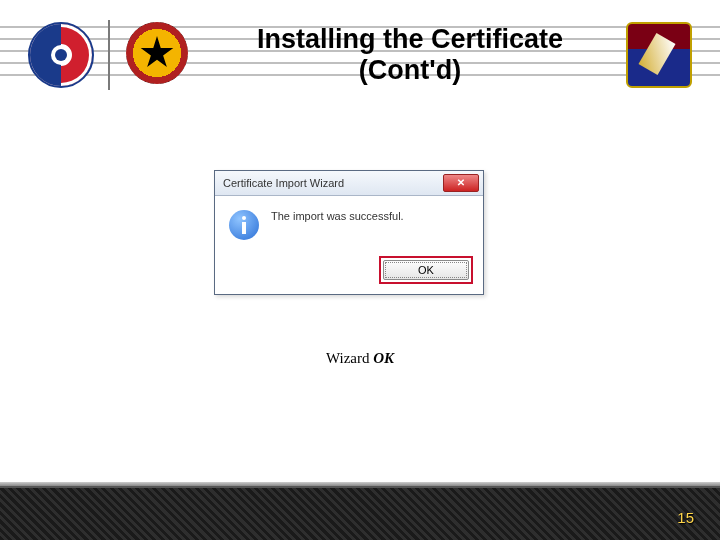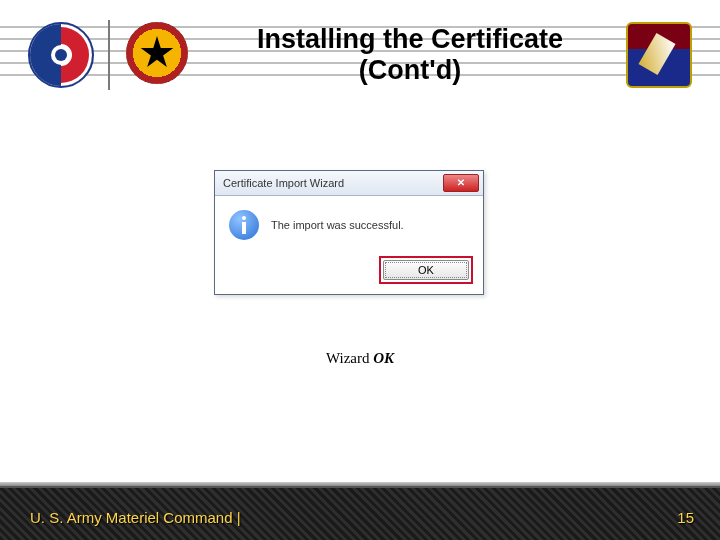--- a/index.html
+++ b/index.html
@@ -13,21 +13,21 @@
 .vline{position:absolute;left:108px;top:20px;width:2px;height:70px;background:#7a7a7a}
 .emblem.star{left:126px;background:radial-gradient(circle,#f4b400 0 55%,#b02020 55% 70%,#600 70% 100%);display:flex;align-items:center;justify-content:center}
 .starshape{width:34px;height:34px;background:#000;clip-path:polygon(50% 0,61% 35%,98% 35%,68% 57%,79% 91%,50% 70%,21% 91%,32% 57%,2% 35%,39% 35%)}
 .emblem.right{left:626px;border-radius:6px;background:linear-gradient(#7a0014 0 40%,#1a2a8a 40% 100%);border:2px solid #c0a000}
 .emblem.right::after{content:"";position:absolute;left:18px;top:12px;width:22px;height:36px;background:linear-gradient(45deg,#d4af37,#fff);transform:rotate(30deg)}
 .title{position:absolute;top:24px;left:210px;width:400px;text-align:center;font-weight:bold;font-size:27px;line-height:1.15;color:#000}
 .dialog{position:absolute;left:214px;top:170px;width:268px;border:1px solid #5a6a82;background:#fff;box-shadow:2px 2px 4px rgba(0,0,0,.15)}
 .dlg-head{height:24px;background:linear-gradient(#f5f8fc,#dfe7f2);border-bottom:1px solid #aab6c8;display:flex;align-items:center;padding:0 4px 0 8px;font-size:11px;color:#333}
 .dlg-head span{flex:1}
 .xbtn{width:34px;height:16px;border-radius:2px;background:linear-gradient(#e88,#c22);color:#fff;font-size:10px;line-height:16px;text-align:center;font-weight:bold;border:1px solid #922;cursor:pointer}
-.dlg-body{display:flex;align-items:center;padding:14px 14px 10px}
+.dlg-body{display:flex;padding:14px 14px 10px}
 .info-icon{width:30px;height:30px;border-radius:50%;background:radial-gradient(circle at 35% 30%,#8fc4ff,#2a6fd6);position:relative;flex:0 0 30px}
 .info-icon::before{content:"";position:absolute;left:13px;top:6px;width:4px;height:4px;border-radius:50%;background:#fff}
 .info-icon::after{content:"";position:absolute;left:13px;top:12px;width:4px;height:12px;background:#fff}
 .dlg-msg{margin-left:12px;font-size:11px;color:#333}
 .dlg-foot{padding:6px 10px 10px;text-align:right}
 .okwrap{display:inline-block;padding:2px;border:2px solid #c8102e;background:#fff}
 .okbtn{width:86px;height:20px;font-size:11px;background:linear-gradient(#fdfdfd,#e6e6e6);border:1px solid #8a8a8a;border-radius:2px;cursor:pointer;outline:1px dotted #888;outline-offset:-3px}
 .caption{position:absolute;left:0;top:350px;width:720px;text-align:center;font-family:'Times New Roman',serif;font-size:15px}
 .caption b{font-style:italic;font-weight:bold}
 .footer{position:absolute;left:0;bottom:0;width:720px;height:52px;background:repeating-linear-gradient(45deg,#1a1a1a 0 3px,#2e2e2e 3px 6px);border-top:2px solid #555}
@@ -73,19 +73,16 @@
         <button class="okbtn">OK</button>
       </span>
     </div>
   </div>
 
   <div class="caption">
     <span>Wizard </span><b>OK</b>
   </div>
 
   <div class="footer">
-    <span class="footer-text ft-left">
-      <span>U. S. Army Materiel Command</span><span>  |  </span>
-    </span>
     <span class="footer-text ft-page">15</span>
   </div>
 
 </div>
 
 </body></html>

